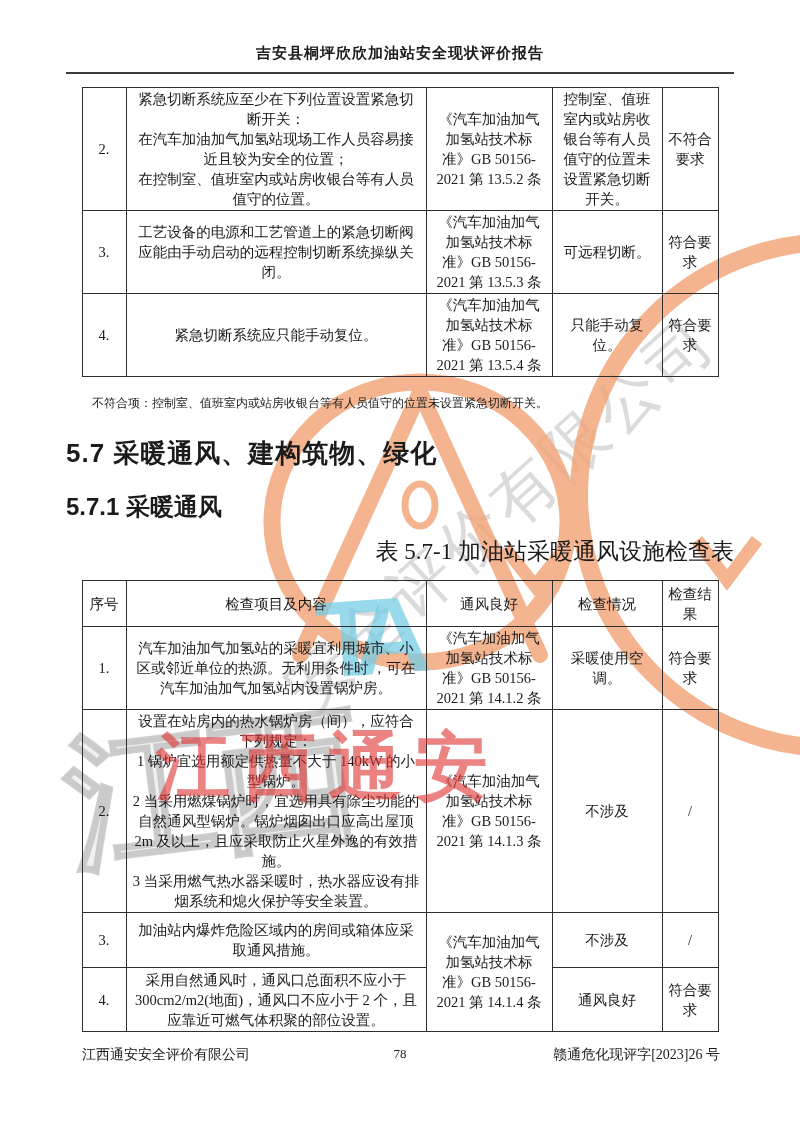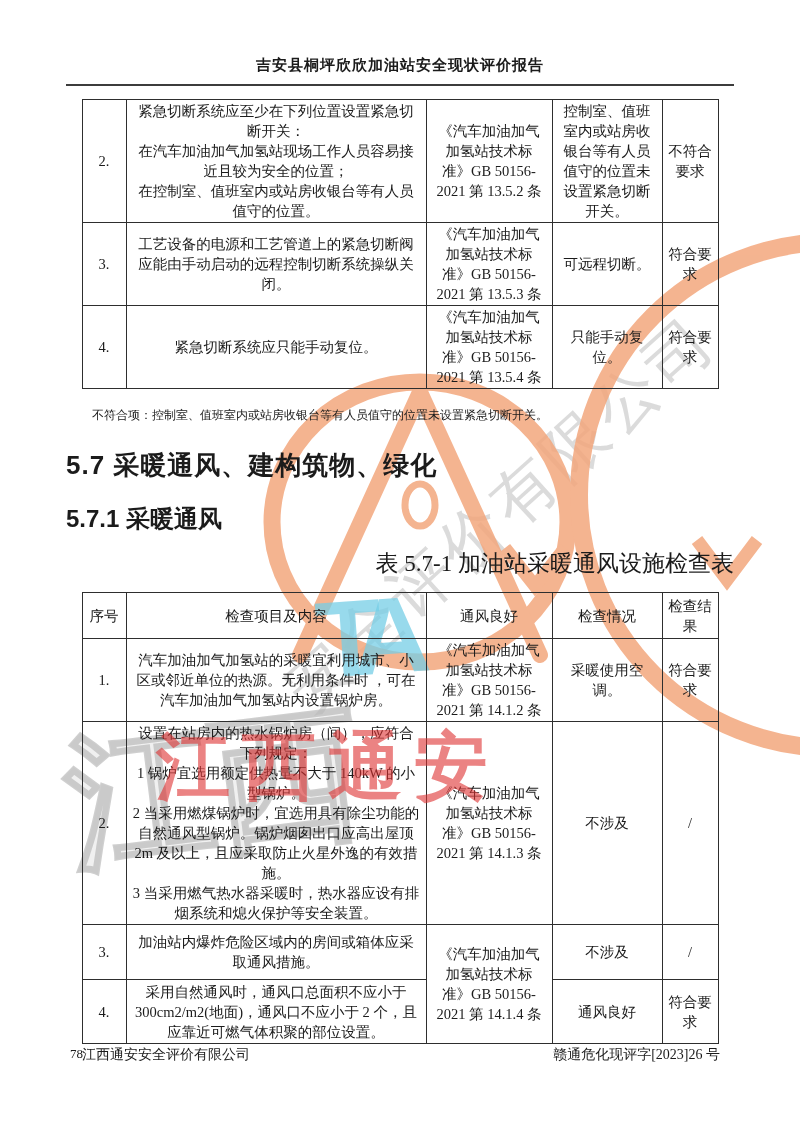--- a/index.html
+++ b/index.html
@@ -15,40 +15,40 @@
   .wm-gray-outline{left:66px;top:690px;font-size:148px;font-weight:bold;transform:rotate(-7deg);
            color:rgba(195,195,195,0.25);-webkit-text-stroke:2.5px rgba(182,182,182,0.65);
            font-family:"Liberation Sans","DejaVu Sans",sans-serif;white-space:nowrap;}
   .wm-cyan{left:316px;top:575px;font-size:108px;font-weight:bold;letter-spacing:-22px;
            transform:rotate(-4deg);color:rgba(118,206,230,0.75);
            font-family:"Liberation Sans","DejaVu Sans",sans-serif;}
   .wm-red{left:156px;top:718px;font-size:74px;font-weight:bold;letter-spacing:12px;
           color:rgba(221,48,48,0.60);white-space:nowrap;}
   
   .content{position:relative;z-index:2;padding:0 66px;}
-  .doc-header{padding-top:56px;padding-bottom:9px;text-align:center;font-weight:bold;
+  .doc-header{padding-top:44px;padding-bottom:9px;text-align:center;font-weight:bold;
               font-size:15px;border-bottom:2px solid #3c3c3c;letter-spacing:1px;}
   table{border-collapse:collapse;width:636px;margin:13px auto 0;table-layout:fixed;
         font-size:14.5px;line-height:1.38;text-align:center;}
   td{border:1.6px solid #2e2e2e;vertical-align:middle;padding:1px 5px;white-space:pre-line;}
   col.c-no{width:44px;} col.c-item{width:300px;} col.c-basis{width:126px;}
   col.c-sit{width:110px;} col.c-res{width:56px;}
   tr.h116{height:116px;} tr.h74{height:74px;} tr.h72{height:72px;}
   tr.h46{height:46px;} tr.h67{height:67px;} tr.h170{height:170px;}
   tr.h55{height:55px;} tr.h64{height:64px;}
   .thead td{font-weight:normal;}
   .para{font-size:12px;line-height:37px;text-indent:2em;margin:8px 2px 0;}
   .h1{font-family:"Liberation Sans","DejaVu Sans",sans-serif;font-weight:bold;font-size:26px;
       margin:14px 0 0;letter-spacing:1px;}
   .h2{font-family:"Liberation Sans","DejaVu Sans",sans-serif;font-weight:bold;font-size:24px;
       margin:20px 0 0;}
   .tbl-title{text-align:right;font-size:23px;margin:13px 0 0;font-family:Liberation Serif, serif;}
   .footer{position:absolute;left:70px;right:70px;top:1046px;z-index:2;font-size:14px;}
   .footer .company{position:absolute;left:12px;}
-  .footer .pageno{position:absolute;left:0;right:0;font-size:13px;}
+  .footer .pageno{position:absolute;left:0;right:0;text-align:center;font-size:13px;}
   .footer .docno{position:absolute;right:10px;margin-left:48px;}
 </style>
 </head>
 <body>
 
 <div class="page">
 
   <div class="wm wm-behind wm-diag">安全评价有限公司</div>
   <svg class="wm wm-behind" width="800" height="1131" style="left:0;top:0;" viewBox="0 0 800 1131">
     <g stroke="#f3a77d" fill="none" opacity="0.85">

